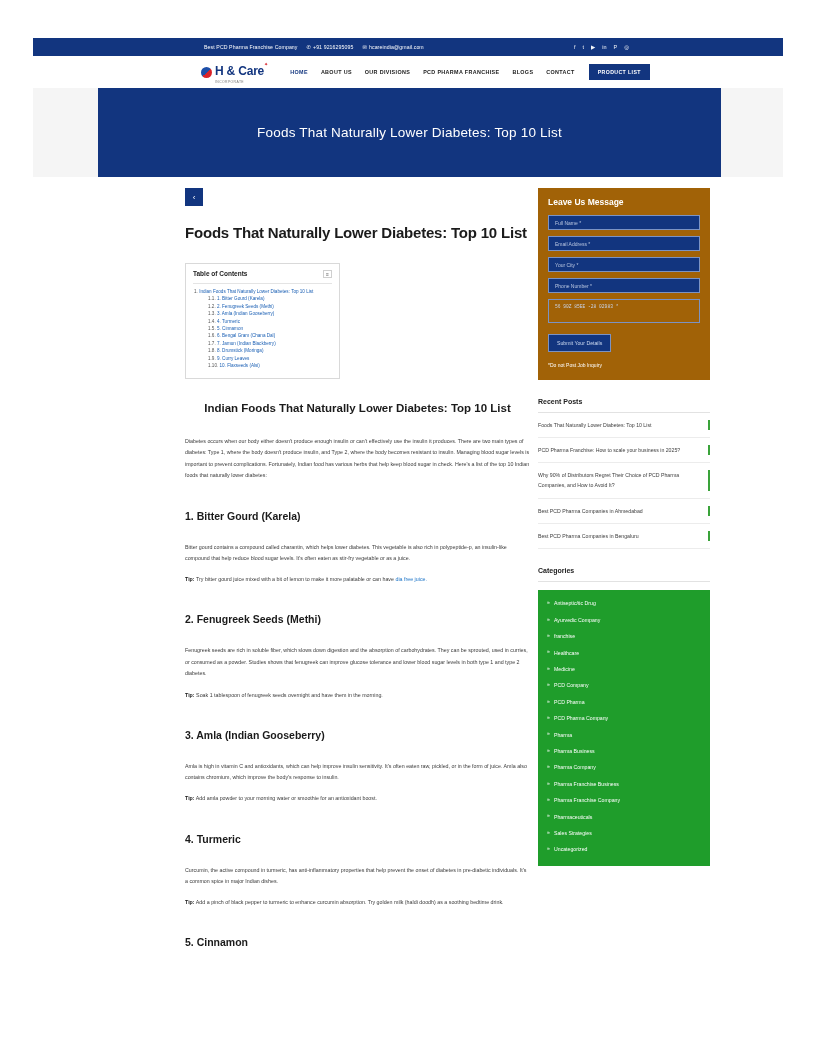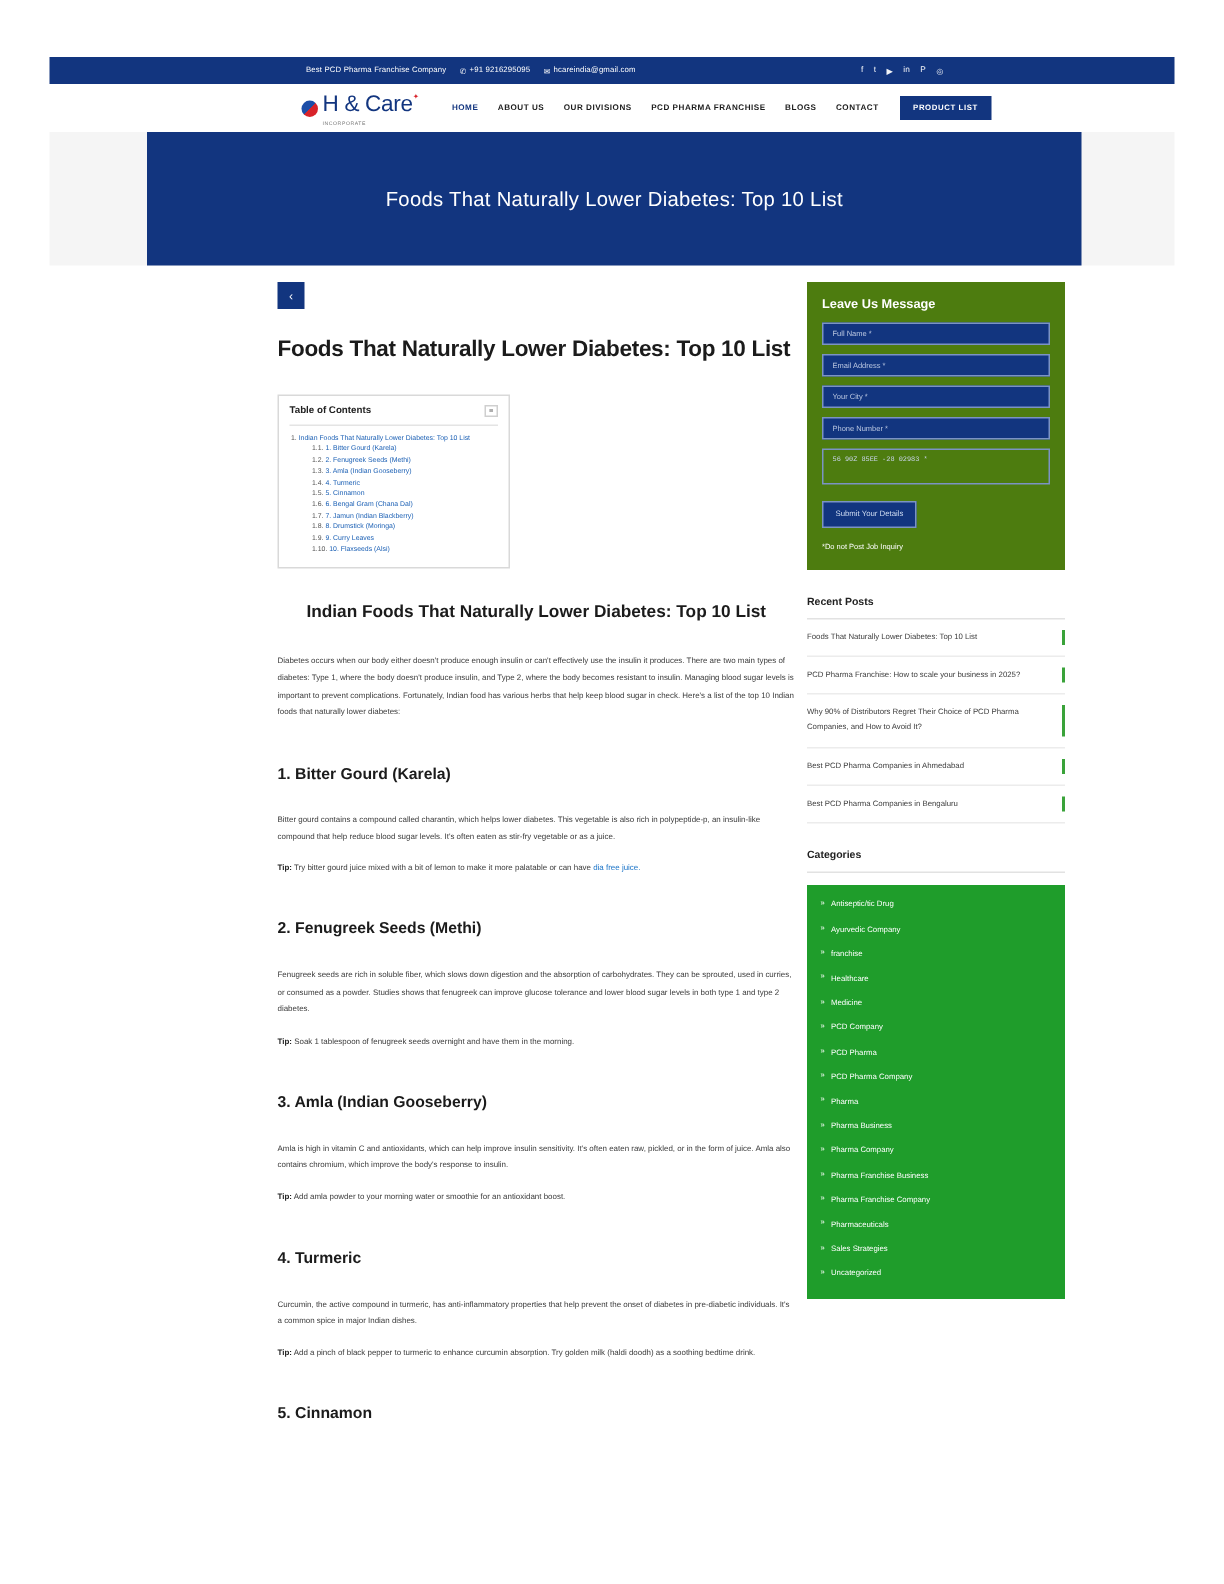--- a/index.html
+++ b/index.html
@@ -65,22 +65,22 @@
     align-items: center;
     gap: 3px;
   }
   .brand-logo {
     width: 11px; height: 11px;
     border-radius: 50%;
     background: linear-gradient(135deg,#1d4ea8 50%, #d8232a 50%);
     position: relative;
   }
   .brand-text {
-    font-size: 15px;
-    font-weight: normal;
+    font-size: 12px;
+    font-weight: bold;
     color: #12357f;
     letter-spacing: -.2px;
     line-height: 1;
   }
   .brand-sub {
     font-size: 3.4px;
     color: #777;
     letter-spacing: .4px;
     margin-top: 1px;
   }
@@ -214,21 +214,21 @@
   .tip b { color: #1b1b1b; }
   .tip a { color: #1a73c7; text-decoration: none; }
 
   
   .sidebar {
     position: absolute;
     left: 538px; top: 188px;
     width: 172px;
   }
   .form-box {
-    background: #4d7c0f;
+    background: #a16207;
     padding: 9px 10px 12px 10px;
   }
   .form-title {
     color: #fff;
     font-size: 8.5px;
     font-weight: bold;
     margin: 0 0 8px 0;
   }
   .form-box input {
     display: block;

